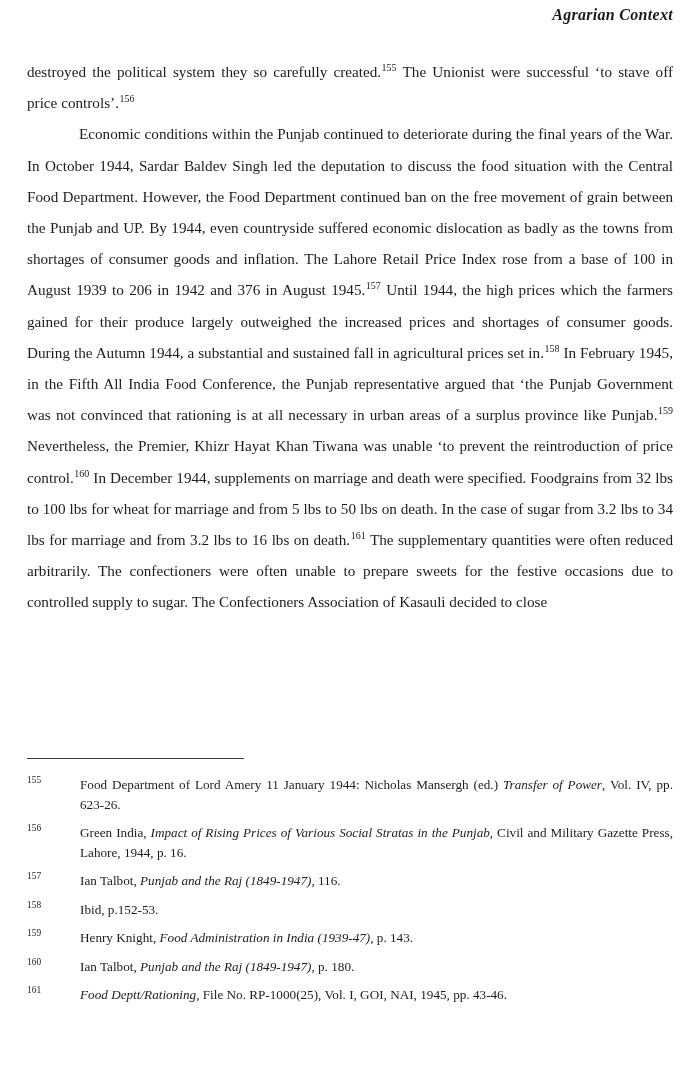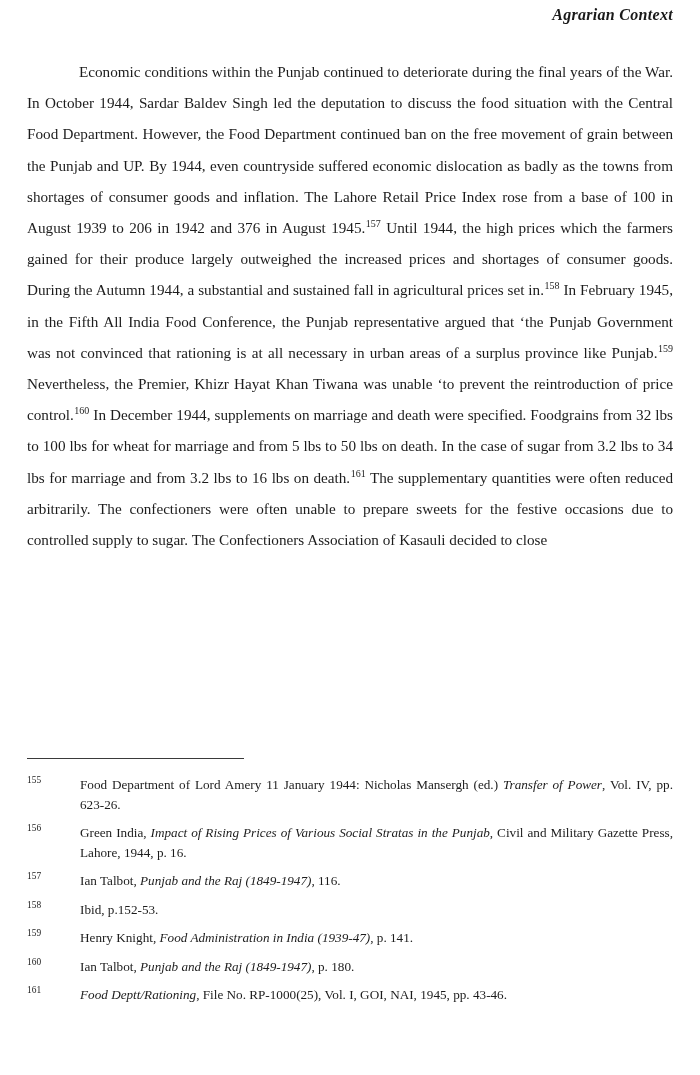--- a/index.html
+++ b/index.html
@@ -120,20 +120,21 @@
 </style>
 </head>
 <body>
 
 <div class="page">
 
   <div class="running-header">Agrarian Context</div>
 
   <div class="body-col">
     <div id="paragraphs">
+        <p class="para"><span>destroyed the political system they so carefully created.</span><sup class="fn">155</sup><span> The Unionist were successful ‘to stave off price controls’.</span><sup class="fn">156</sup></p>
         <p class="para indent"><span>Economic conditions within the Punjab continued to deteriorate during the final years of the War. In October 1944, Sardar Baldev Singh led the deputation to discuss the food situation with the Central Food Department. However, the Food Department continued  ban on the free movement of grain between the Punjab and UP. By 1944, even countryside suffered economic dislocation as badly as the towns from shortages of consumer goods and inflation. The Lahore Retail Price Index rose from a base of 100 in August 1939 to 206 in 1942 and 376 in August 1945.</span><sup class="fn">157</sup><span> Until 1944, the high prices which the farmers gained for their produce largely outweighed the increased prices and shortages of consumer goods. During the Autumn 1944, a substantial and sustained fall in agricultural prices set in.</span><sup class="fn">158</sup><span>  In February 1945, in the Fifth All India Food Conference, the Punjab representative argued that ‘the Punjab Government was not convinced that rationing is at all necessary in urban areas of a surplus province like Punjab.</span><sup class="fn">159</sup><span> Nevertheless, the Premier, Khizr Hayat Khan Tiwana was unable ‘to prevent the reintroduction of price control.</span><sup class="fn">160</sup><span>  In December 1944, supplements on marriage and death were specified. Foodgrains from 32 lbs to 100 lbs for wheat for marriage and from 5 lbs to 50 lbs on death. In the case of sugar from 3.2 lbs to 34 lbs for marriage and  from 3.2 lbs to 16 lbs on death.</span><sup class="fn">161</sup><span> The supplementary quantities were often reduced arbitrarily. The confectioners were often unable to prepare sweets for the festive occasions due to controlled supply to sugar. The Confectioners Association of Kasauli decided to close</span></p>
       </div>
   </div>
 
   <div class="footnote-rule"></div>
 
   <div class="footnotes">
     <div id="footnote-container">
         <div class="fn-item">
           <span class="fn-num">155</span>
@@ -146,21 +147,21 @@
         <div class="fn-item">
           <span class="fn-num">157</span>
           <span class="fn-text"><span>Ian Talbot, </span><i>Punjab and the Raj (1849-1947)</i><span>, 116.</span></span>
         </div>
         <div class="fn-item">
           <span class="fn-num">158</span>
           <span class="fn-text"><span>Ibid, p.152-53.</span></span>
         </div>
         <div class="fn-item">
           <span class="fn-num">159</span>
-          <span class="fn-text"><span>Henry Knight, </span><i>Food Administration in India (1939-47)</i><span>, p. 141.</span></span>
+          <span class="fn-text"><span>Henry Knight, </span><i>Food Administration in India (1939-47)</i><span>, p. 143.</span></span>
         </div>
         <div class="fn-item">
           <span class="fn-num">160</span>
           <span class="fn-text"><span>Ian Talbot, </span><i>Punjab and the Raj (1849-1947)</i><span>, p. 180.</span></span>
         </div>
         <div class="fn-item">
           <span class="fn-num">161</span>
           <span class="fn-text"><i>Food Deptt/Rationing</i><span>, File No. RP-1000(25), Vol. I, GOI, NAI, 1945, pp. 43-46.</span></span>
         </div>
       </div>

